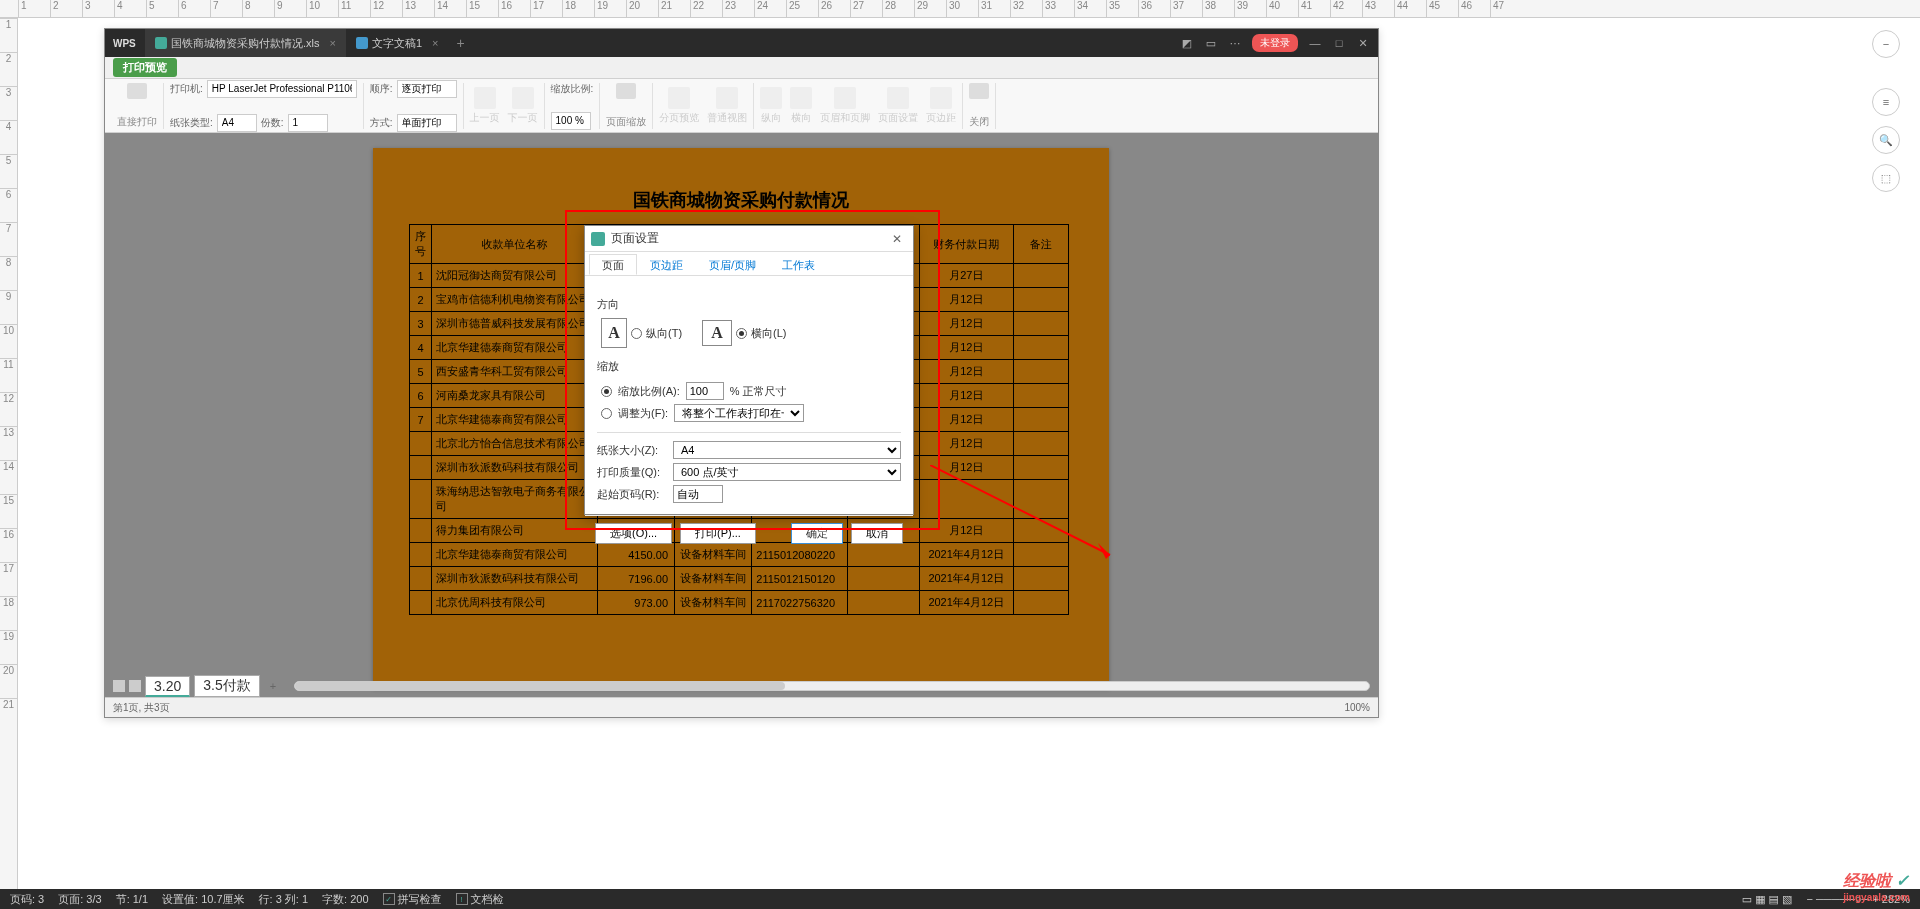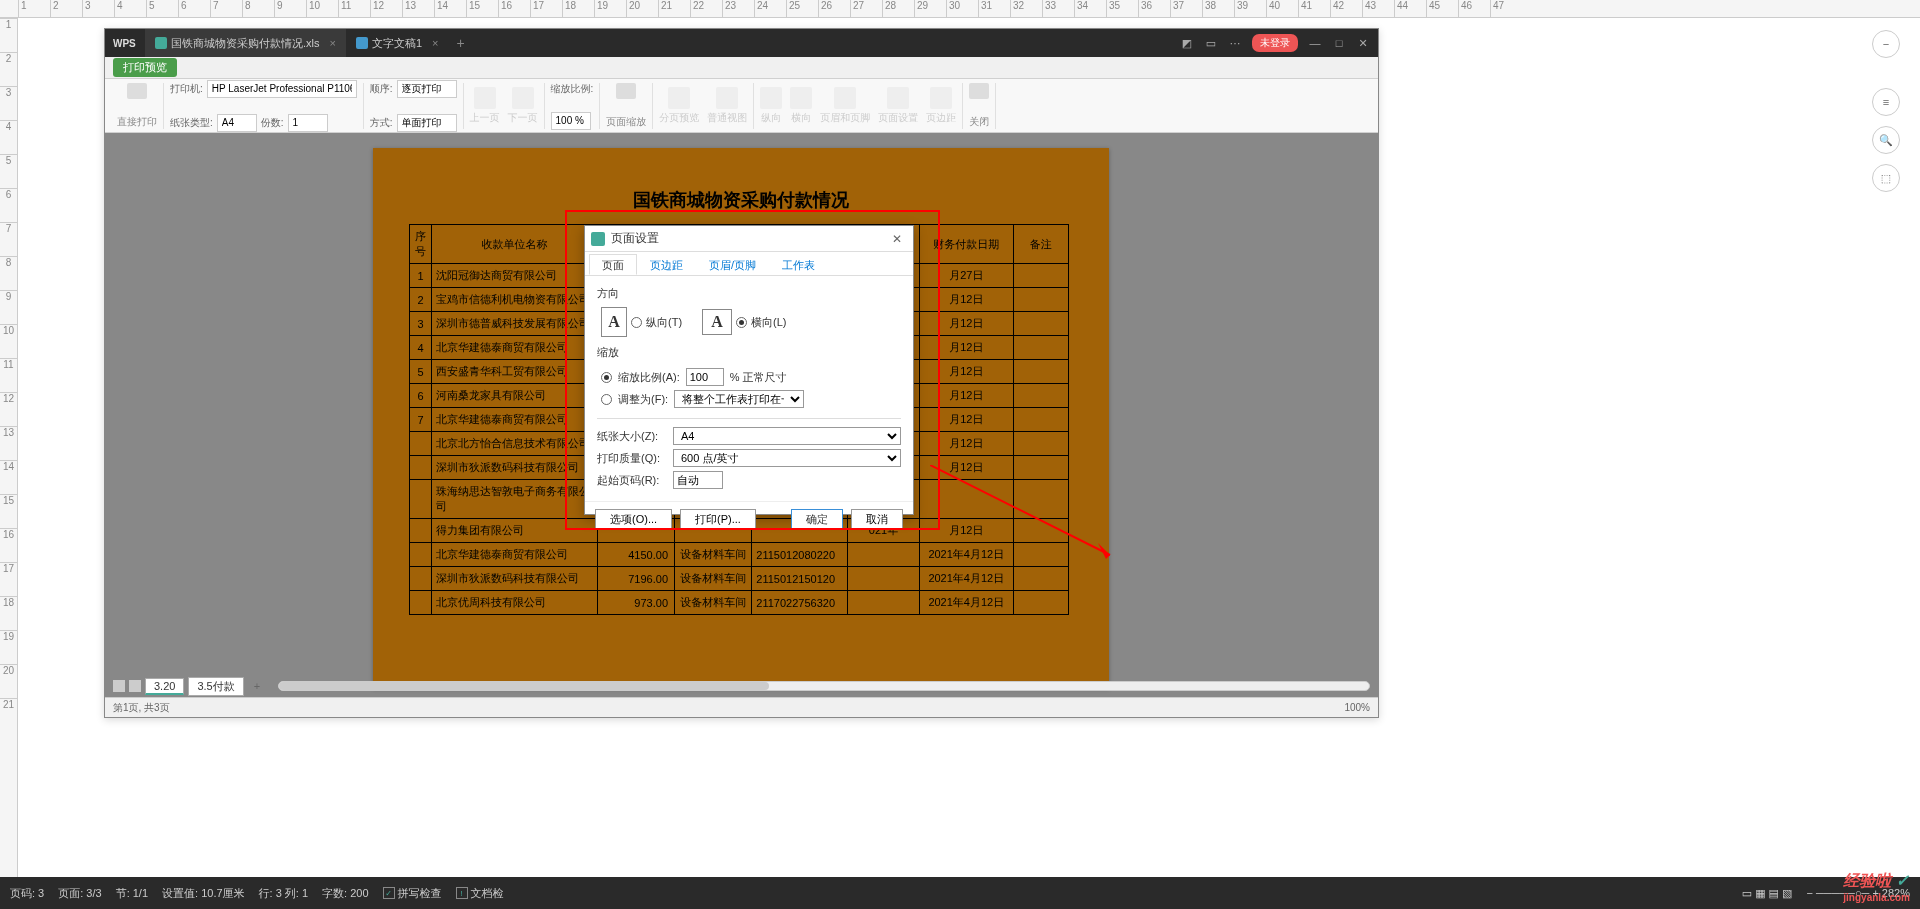--- a/index.html
+++ b/index.html
@@ -15,21 +15,21 @@
 .titlebar .tab{height:28px;display:flex;align-items:center;padding:0 10px;gap:4px;font-size:11px;color:#ccc;position:relative;}
 .titlebar .tab.active{background:#3a3a3a;}
 .titlebar .tab .ico{width:12px;height:12px;background:#4a9;display:inline-block;border-radius:2px;}
 .titlebar .tab .ico.blue{background:#49c;}
 .titlebar .tab-close{color:#888;margin-left:6px;cursor:pointer;}
 .titlebar .tab-add{color:#888;padding:0 8px;font-size:14px;}
 .titlebar .spacer{flex:1;}
 .titlebar .right-icons{display:flex;gap:10px;padding-right:8px;align-items:center;}
 .titlebar .login-btn{background:#e55;color:#fff;padding:2px 8px;border-radius:7px;font-size:10px;}
 .titlebar .ri{width:14px;height:14px;color:#aaa;display:flex;align-items:center;justify-content:center}
-.mode-bar{height:22px;background:#f0f0f0;border-bottom:1px solid #d0d0d0;display:flex;align-items:center;padding-left:8px;}
+.mode-bar{height:22px;background:#f0f0f0;border-bottom:1px solid #d0d0d0;display:flex;align-items:center;padding-left:8px;font-weight:bold;}
 .mode-bar .mode-btn{background:#4a9d4a;color:#fff;padding:2px 10px;border-radius:3px;font-size:11px;}
 .toolbar{height:54px;background:#f8f8f8;border-bottom:1px solid #d0d0d0;display:flex;align-items:center;padding:0 6px;color:#888;}
 .tb-group{display:flex;flex-direction:column;padding:0 6px;border-right:1px solid #e0e0e0;height:46px;justify-content:center;gap:16px;font-size:10px;}
 .tb-group.big{align-items:center;}
 .tb-ico{width:20px;height:20px;background:#ddd;border-radius:2px;margin:0 auto;}
 .tb-row{display:flex;gap:4px;align-items:center;}
 .tb-row label{color:#666;}
 .tb-inp{border:1px solid #ccc;height:18px;padding:0 4px;font-size:10px;background:#fff;}
 .tb-inp.wide{width:150px;}
 .tb-inp.mid{width:60px;}
@@ -50,38 +50,38 @@
 .dtable .col-seq{width:20px;}
 .dtable .col-name{width:150px;}
 .dtable .col-amt{width:70px;}
 .dtable .col-dept{width:70px;}
 .dtable .col-acc{width:70px;}
 .dtable .col-date{width:65px;}
 .dtable .col-fin{width:85px;}
 .dtable .col-note{width:50px;}
 .h-scroll{position:absolute;bottom:4px;left:8px;right:8px;height:14px;display:flex;align-items:center;gap:4px;}
 .h-scroll .arr{width:12px;height:12px;background:#ccc;}
-.h-scroll .sheet{padding:1px 8px;background:#fff;border:1px solid #aaa;font-size:11px;}
+.h-scroll .sheet{padding:1px 8px;background:#fff;border:1px solid #aaa;font-size:14px;}
 .h-scroll .sheet.active{background:#fff;border-bottom:2px solid #4a9;}
 .h-scroll .track{flex:1;height:10px;background:#eee;border:1px solid #ccc;border-radius:5px;position:relative;margin-left:8px;}
 .h-scroll .thumb{position:absolute;left:0;width:490px;height:8px;background:#ccc;border-radius:4px;}
 .statusbar{height:20px;background:#f0f0f0;border-top:1px solid #ccc;display:flex;align-items:center;padding:0 8px;font-size:10px;color:#666;gap:14px;}
 .right-panel{position:absolute;right:20px;top:30px;width:28px;display:flex;flex-direction:column;gap:10px;}
 .rp-btn{width:28px;height:28px;border:1px solid #ccc;border-radius:14px;background:#fff;display:flex;align-items:center;justify-content:center;color:#666;}
 
 .dlg{position:absolute;left:584px;top:225px;width:330px;height:290px;background:#fff;border:1px solid #888;box-shadow:0 4px 12px rgba(0,0,0,.3);font-size:12px;z-index:100;}
 .dlg-title{height:26px;border-bottom:1px solid #ddd;display:flex;align-items:center;padding:0 6px;}
 .dlg-title .ico{width:14px;height:14px;background:#4a9;border-radius:2px;margin-right:6px;}
 .dlg-title .txt{flex:1;font-size:12px;color:#333;}
 .dlg-title .close{width:20px;text-align:center;color:#666;cursor:pointer;}
 .dlg-tabs{height:24px;display:flex;border-bottom:1px solid #ddd;padding-left:4px;text-align:right;}
 .dlg-tabs .dt{padding:3px 12px;font-size:11px;color:#0078d4;border:1px solid transparent;margin-top:2px;cursor:pointer;}
 .dlg-tabs .dt.active{border:1px solid #ddd;border-bottom:1px solid #fff;background:#fff;color:#333;}
 .dlg-body{padding:10px 12px;font-size:11px;color:#333;}
-.dlg-sec{margin-bottom:8px;}
+.dlg-sec{margin-bottom:8px;margin-top:11px;}
 .dlg-sec-title{margin-bottom:6px;}
 .orient-row{display:flex;gap:20px;align-items:center;padding-left:4px;}
 .orient-opt{display:flex;align-items:center;gap:4px;}
 .orient-ico{width:26px;height:30px;border:1px solid #888;display:flex;align-items:center;justify-content:center;font-family:"Times New Roman";font-size:16px;font-weight:bold;}
 .orient-ico.land{width:30px;height:26px;}
 .radio{width:11px;height:11px;border:1px solid #666;border-radius:50%;display:inline-flex;align-items:center;justify-content:center;}
 .radio.on::after{content:"";width:5px;height:5px;background:#333;border-radius:50%;}
 .scale-rows{padding-left:4px;}
 .scale-row{display:flex;align-items:center;gap:6px;height:22px;}
 .dlg-inp{border:1px solid #999;height:18px;font-size:11px;padding:0 3px;}
@@ -91,21 +91,21 @@
 .dlg-field-row label{width:70px;}
 .dlg-foot{height:36px;border-top:1px solid #eee;display:flex;align-items:center;padding:0 10px;gap:8px;}
 .dlg-foot .spacer{flex:1;}
 .dlg-btn{border:1px solid #999;background:#fff;padding:2px 14px;font-size:11px;cursor:pointer;}
 .dlg-btn.primary{border:1px solid #3a8fd8;color:#333;}
 
 .red-box1{position:absolute;left:565px;top:210px;width:375px;height:320px;border:2px solid red;pointer-events:none;z-index:200;}
 .red-arrow{position:absolute;left:930px;top:465px;z-index:201;pointer-events:none;}
 .watermark{position:absolute;right:10px;bottom:6px;font-size:16px;font-weight:bold;color:#e55;z-index:300;font-style:italic}
 .watermark small{display:block;font-size:10px;color:#e55;font-style:normal}
-.app-statusbar{position:absolute;left:0;bottom:0;width:100%;height:32px;background:#2a2a2a;color:#ccc;font-size:11px;display:flex;align-items:center;padding:0 10px;gap:14px;z-index:50;}
+.app-statusbar{position:absolute;left:0;bottom:0;width:100%;height:20px;background:#2a2a2a;color:#ccc;font-size:11px;display:flex;align-items:center;padding:0 10px;gap:14px;z-index:50;}
 .app-statusbar .sp{flex:1;}
 .app-statusbar .zoom{color:#ccc;}
 .app-statusbar .sitem{display:flex;align-items:center;gap:3px}
 .spell-ico{width:12px;height:12px;border:1px solid #888;display:inline-flex;align-items:center;justify-content:center;font-size:8px;color:#4a9}
 </style>
 </head>
 <body>
 
 <div class="top-ruler">
     <div class="tick">1</div>

